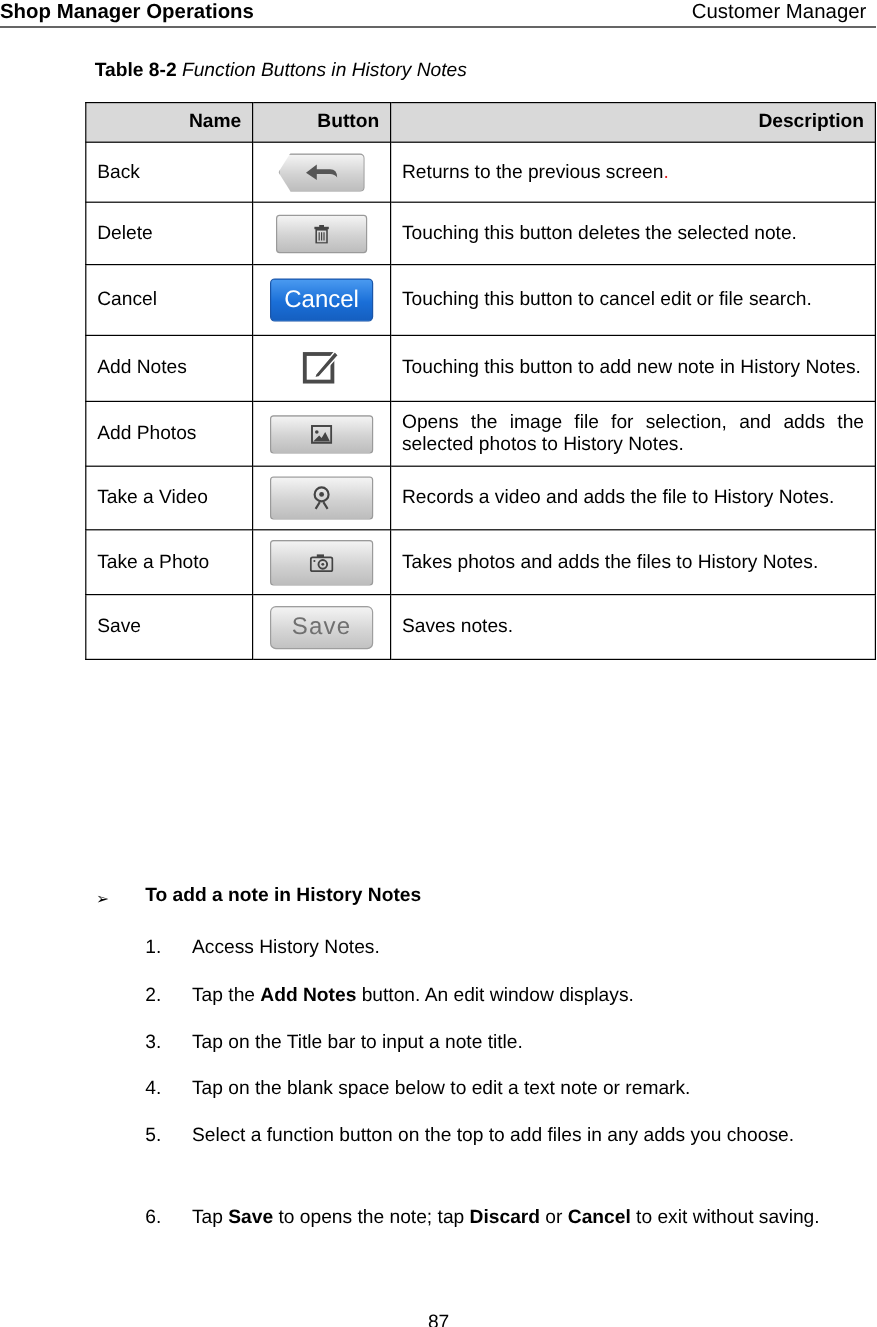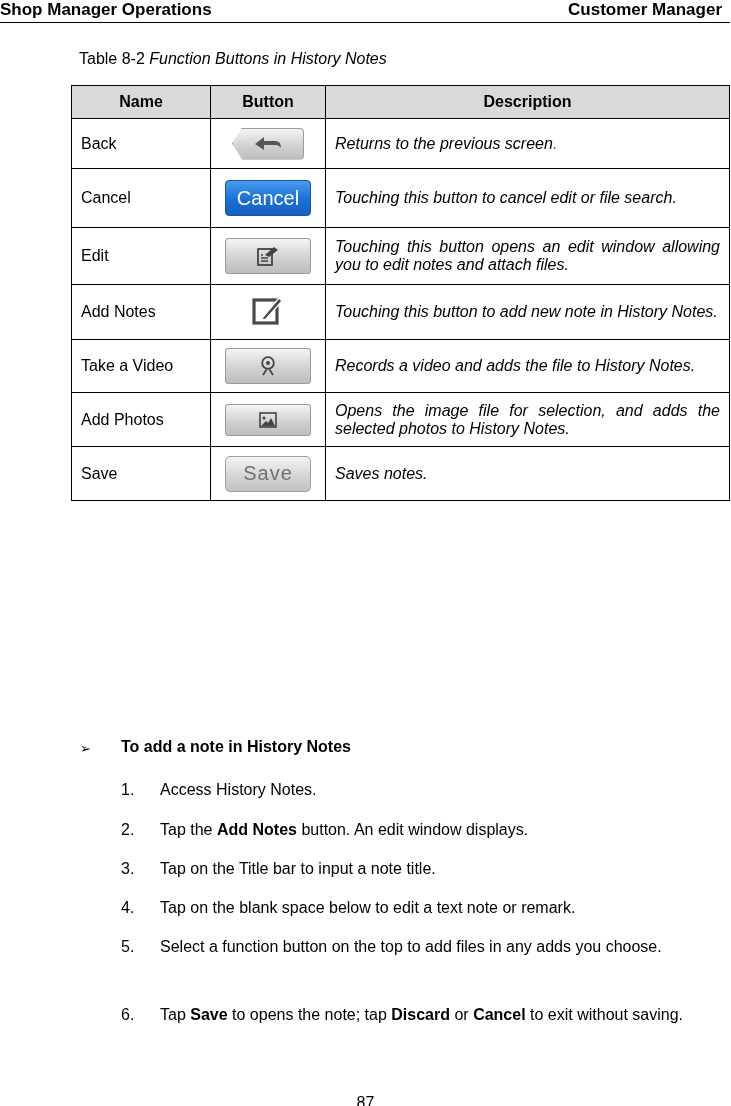--- a/index.html
+++ b/index.html
@@ -1,29 +1,29 @@
 <!DOCTYPE html>
 <html><head>
 <meta charset="utf-8">
 <style>
   html, body { margin:0; padding:0; background:#ffffff; }
   body { width:731px; height:1106px; position:relative; overflow:hidden;
          font-family:"Liberation Sans", sans-serif; color:#000; }
   .hdr { position:absolute; left:0; top:0; width:730px; height:22px; border-bottom:1.5px solid #000; }
   .hdr-left { position:absolute; left:0; top:0; font-weight:bold; font-size:17px; }
-  .hdr-right { position:absolute; right:8px; top:0; font-weight:bold; font-size:17px; }
+  .hdr-right { position:absolute; right:8px; top:0; font-weight:normal; font-size:17px; }
   .caption { position:absolute; left:79px; top:50px; font-size:16px; }
-  .caption b { font-weight:normal;margin-top:16px; }
+  .caption b { font-weight:bold;margin-top:16px; }
   .caption i { font-style:italic;text-align:right; }
   table.fn { position:absolute; left:71px; top:85px; width:659px; border-collapse:collapse; font-size:16px; }
   table.fn td, table.fn th { border:1.3px solid #000; padding:0 9px; vertical-align:middle; }
-  table.fn th { background:#d9d9d9; text-align:center; font-weight:bold; height:32px; }
+  table.fn th { background:#d9d9d9; text-align:right; font-weight:bold; height:32px; }
   table.fn td.name { font-weight:normal; width:120px; line-height:18px; }
   table.fn td.btn { width:96px; text-align:center; padding:0; }
-  table.fn td.desc { text-align:justify; line-height:18px;font-style:italic; }
+  table.fn td.desc { text-align:justify; line-height:18px; }
   table.fn td.desc .red { color:#e02020; }
   .gbtn { display:inline-flex; align-items:center; justify-content:center; width:82px; height:28px;
           border:1px solid #9a9a9a; border-radius:3px;
           background:linear-gradient(#f4f4f4, #d2d2d2 55%, #bdbdbd); box-sizing:border-box; vertical-align:middle; }
   .back-btn { width:72px; height:32px; border-radius:3px 4px 4px 3px;
               clip-path:polygon(14% 0,100% 0,100% 100%,14% 100%,0 50%); }
   .search-pill { display:inline-flex; align-items:center; width:96px; height:26px; border:1px solid #b8b8b8;
                  border-radius:13px; background:#fbfbfb; box-sizing:border-box; color:#8a8a8a; font-size:15px;
                  padding-left:8px; }
   .search-pill svg { margin-right:2px; }
@@ -67,88 +67,104 @@
     <td class="btn">
       <span class="gbtn back-btn">
         <svg width="30" height="16" viewBox="0 0 30 16">
           <path d="M2 8 L11 1 L11 5 L22 5 Q28 5 28 12 Q26 9 22 9 L11 9 L11 14 Z" fill="#555"></path>
         </svg>
       </span>
     </td>
     <td class="desc"><span>Returns to the previous screen</span><span class="red">.</span></td>
   </tr>
 
+  <tr style="height:52px">
+    <td class="name">Delete</td>
+    <td class="btn">
+      <span class="gbtn" style="width:76px;height:32px">
+        <svg width="14" height="16" viewBox="0 0 14 16">
+          <rect x="1" y="2" width="12" height="2" fill="#444"></rect>
+          <rect x="5" y="0.5" width="4" height="2" fill="#444"></rect>
+          <rect x="2.5" y="4.5" width="9" height="11" fill="none" stroke="#444" stroke-width="1.3"></rect>
+          <line x1="5" y1="6.5" x2="5" y2="13.5" stroke="#444"></line>
+              <line x1="7" y1="6.5" x2="7" y2="13.5" stroke="#444"></line>
+              <line x1="9" y1="6.5" x2="9" y2="13.5" stroke="#444"></line>
+        </svg>
+      </span>
+    </td>
+    <td class="desc">Touching this button deletes the selected note.</td>
+  </tr>
 
 
   <tr style="height:59px">
     <td class="name">Cancel</td>
     <td class="btn">
       <span class="cancel-btn">Cancel</span>
     </td>
     <td class="desc">Touching this button to cancel edit or file search.</td>
   </tr>
 
-  <tr style="height:57px">
-    <td class="name">Edit</td>
-    <td class="btn">
-      <span class="gbtn bigbtn">
-        <svg width="22" height="20" viewBox="0 0 22 20">
-          <rect x="1" y="3" width="14" height="16" fill="none" stroke="#444" stroke-width="1.8"></rect>
-          <line x1="4" y1="9" x2="6" y2="9" stroke="#444" stroke-width="1.5"></line>
-          <line x1="4" y1="12" x2="11" y2="12" stroke="#444" stroke-width="1.5"></line>
-          <line x1="4" y1="15" x2="11" y2="15" stroke="#444" stroke-width="1.5"></line>
-          <path d="M8 9 L17 1 L21 4 L12 11 Z" fill="#444"></path>
-        </svg>
-      </span>
-    </td>
-    <td class="desc">Touching this button opens an edit window allowing you to edit notes and attach files.</td>
-  </tr>
 
   <tr style="height:55px">
     <td class="name">Add Notes</td>
     <td class="btn">
       <span style="display:inline-block;vertical-align:middle">
         <svg width="34" height="34" viewBox="0 0 34 34">
           <rect x="3" y="7" width="23" height="23" fill="none" stroke="#4a4a4a" stroke-width="3.2"></rect>
           <path d="M12 24 L28 5 L31 8 L15 26 L11 27 Z" fill="#4a4a4a" stroke="#fff" stroke-width="1.2"></path>
         </svg>
       </span>
     </td>
     <td class="desc">Touching this button to add new note in History Notes.</td>
   </tr>
 
+
+  <tr style="height:54px">
+    <td class="name">Add Photos</td>
+    <td class="btn">
+      <span class="gbtn bigbtn" style="height:32px">
+        <svg width="18" height="16" viewBox="0 0 18 16">
+          <rect x="1" y="1" width="16" height="14" fill="none" stroke="#444" stroke-width="1.6"></rect>
+          <circle cx="5" cy="6" r="1.5" fill="#444"></circle>
+          <path d="M2 14 L7 9 L9 11 L12 6 L16 14 Z" fill="#444"></path>
+        </svg>
+      </span>
+    </td>
+    <td class="desc">Opens the image file for selection, and adds the selected photos to History Notes.</td>
+  </tr>
 
   <tr style="height:53px">
     <td class="name">Take a Video</td>
     <td class="btn">
       <span class="gbtn bigbtn" style="height:36px">
         <svg width="16" height="20" viewBox="0 0 16 20">
           <circle cx="8" cy="7" r="5.8" fill="none" stroke="#444" stroke-width="1.8"></circle>
           <circle cx="8" cy="7" r="2" fill="#444"></circle>
           <path d="M3 19 L6.5 13.5 M13 19 L9.5 13.5" stroke="#444" stroke-width="1.8"></path>
         </svg>
       </span>
     </td>
     <td class="desc">Records a video and adds the file to History Notes.</td>
   </tr>
 
   <tr style="height:54px">
-    <td class="name">Add Photos</td>
-    <td class="btn">
-      <span class="gbtn bigbtn" style="height:32px">
-        <svg width="18" height="16" viewBox="0 0 18 16">
-          <rect x="1" y="1" width="16" height="14" fill="none" stroke="#444" stroke-width="1.6"></rect>
-          <circle cx="5" cy="6" r="1.5" fill="#444"></circle>
-          <path d="M2 14 L7 9 L9 11 L12 6 L16 14 Z" fill="#444"></path>
-        </svg>
-      </span>
-    </td>
-    <td class="desc">Opens the image file for selection, and adds the selected photos to History Notes.</td>
-  </tr>
-
+    <td class="name">Take a Photo</td>
+    <td class="btn">
+      <span class="gbtn bigbtn" style="height:38px">
+        <svg width="20" height="16" viewBox="0 0 20 16">
+          <rect x="1" y="3.5" width="18" height="11.5" rx="1.5" fill="none" stroke="#444" stroke-width="1.5"></rect>
+          <rect x="6" y="1" width="6" height="3" fill="#444"></rect>
+          <circle cx="11" cy="9.3" r="3.6" fill="none" stroke="#444" stroke-width="1.6"></circle>
+          <circle cx="11" cy="9.3" r="1.2" fill="#444"></circle>
+          <circle cx="4" cy="6.5" r="0.9" fill="#444"></circle>
+        </svg>
+      </span>
+    </td>
+    <td class="desc">Takes photos and adds the files to History Notes.</td>
+  </tr>
 
   <tr style="height:54px">
     <td class="name">Save</td>
     <td class="btn">
       <span class="save-btn">Save</span>
     </td>
     <td class="desc">Saves notes.</td>
   </tr>
 </tbody>
   </table>

